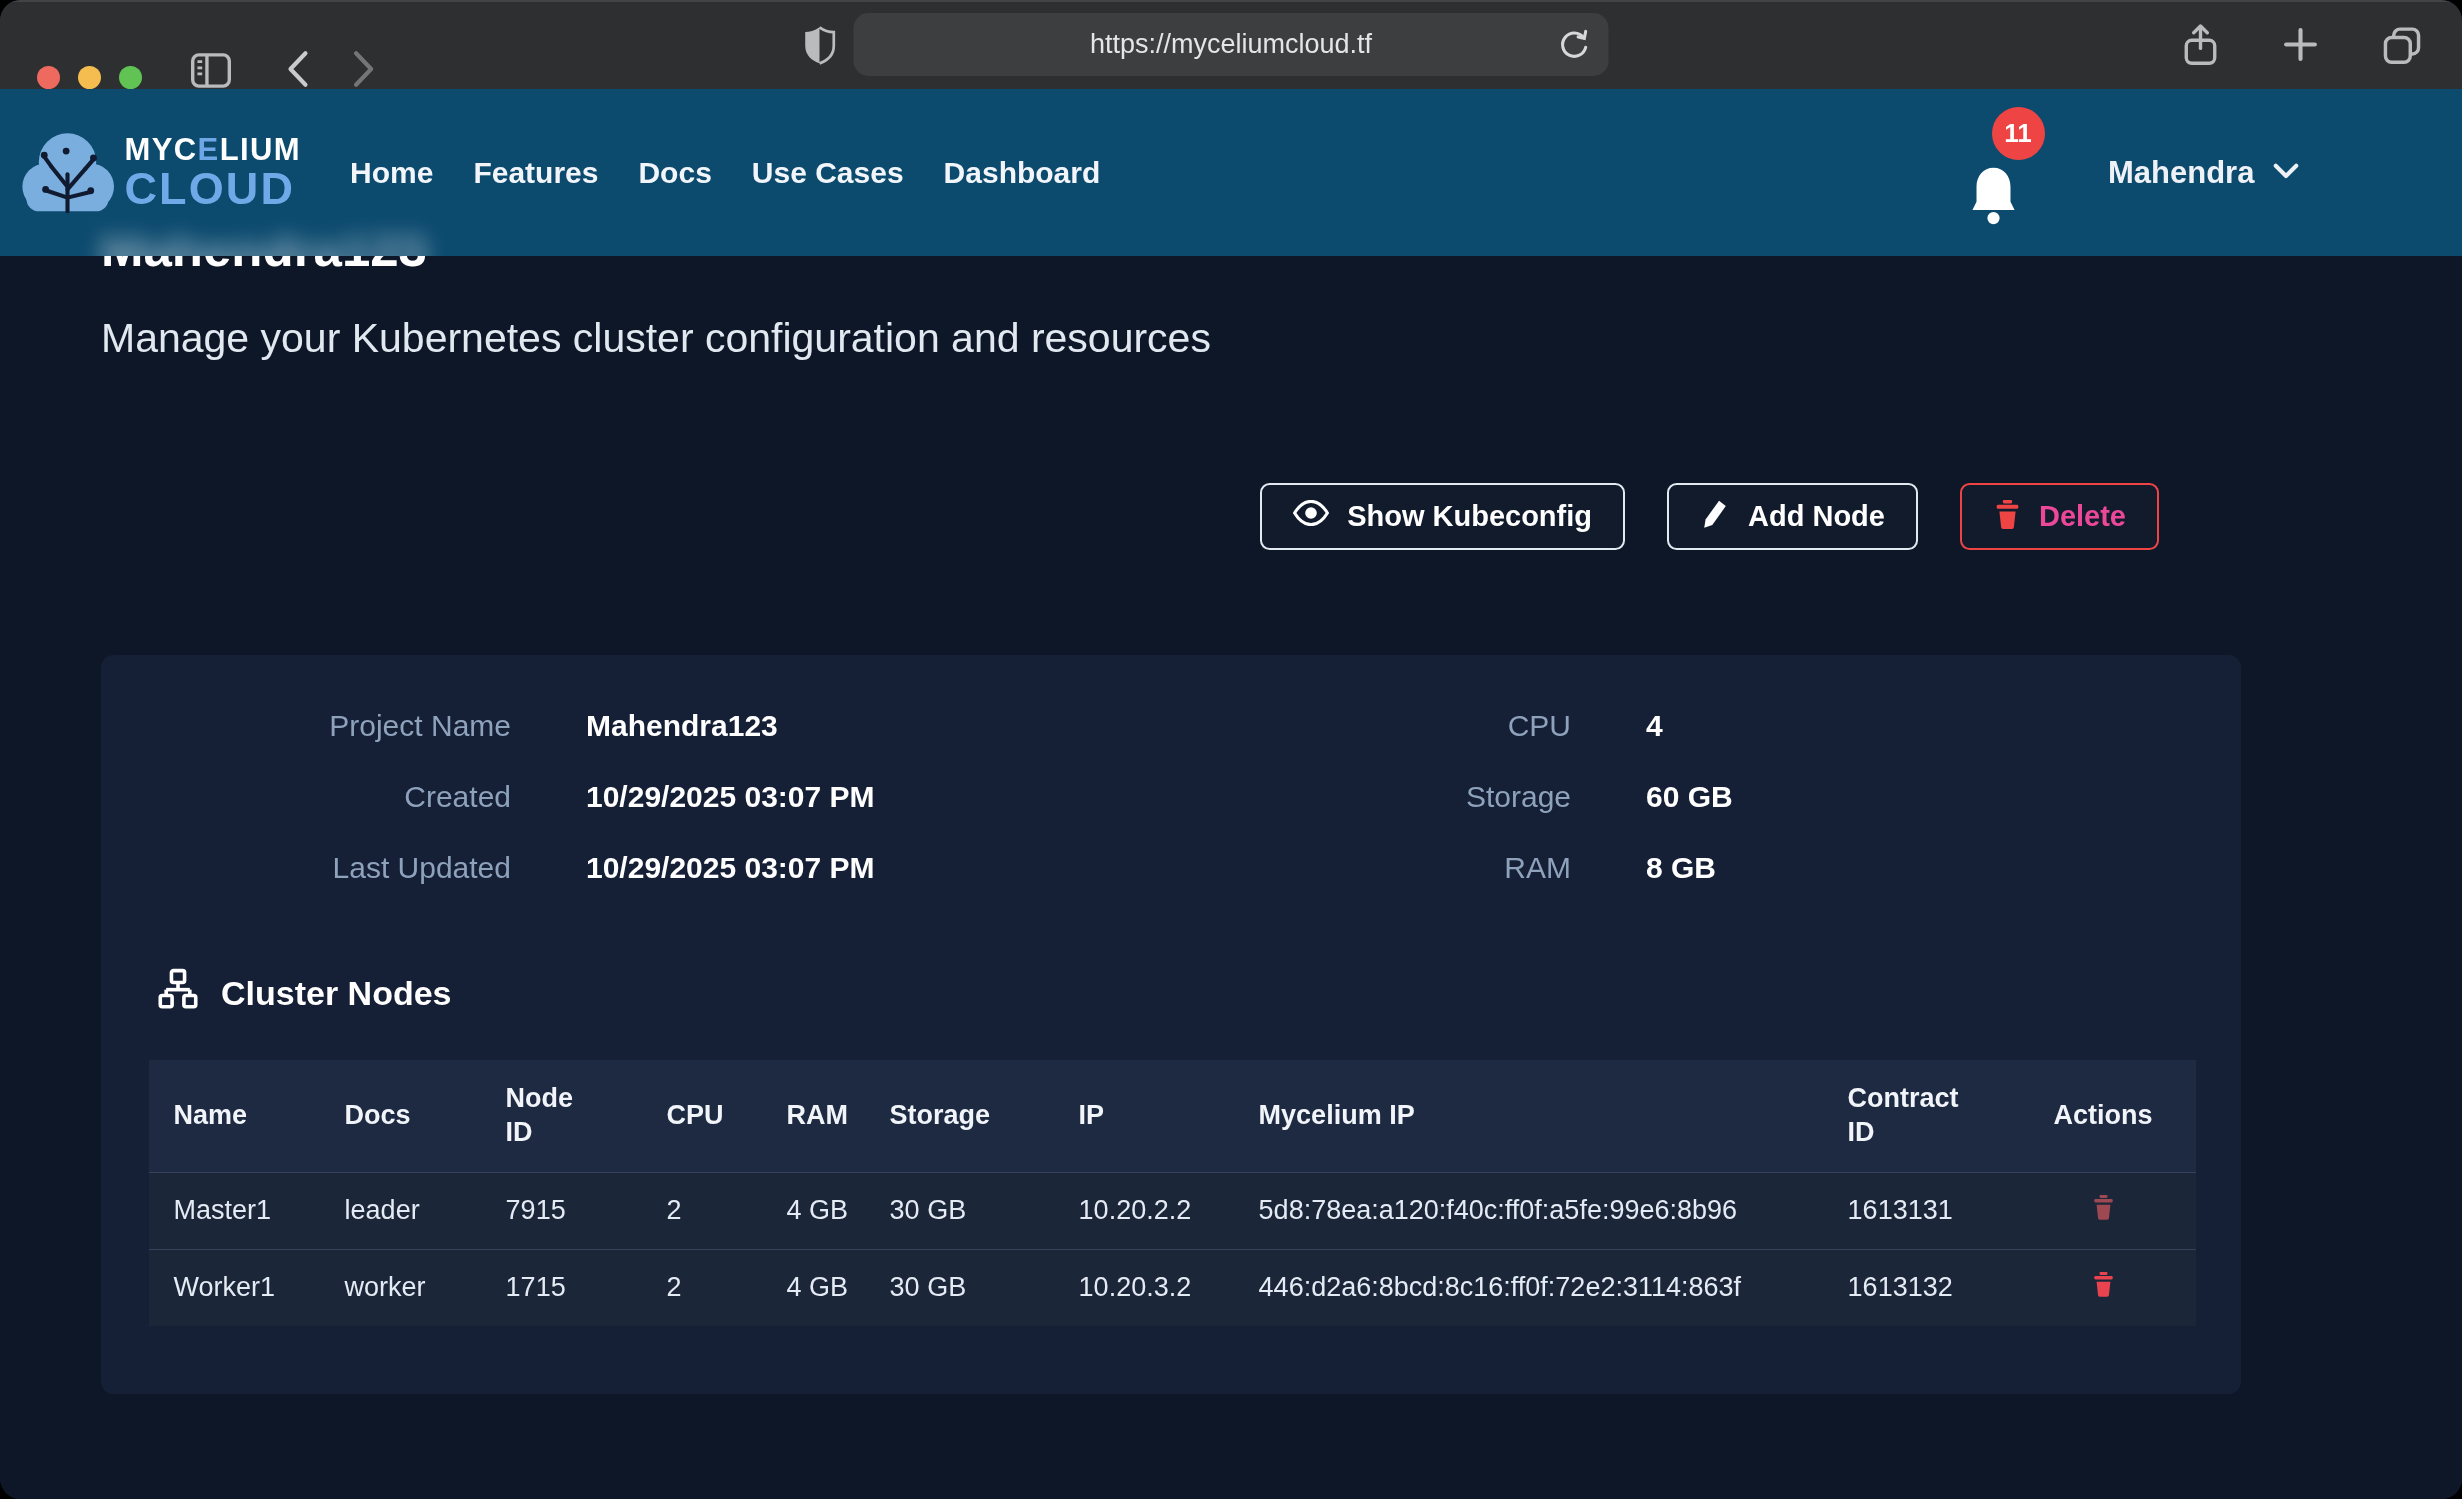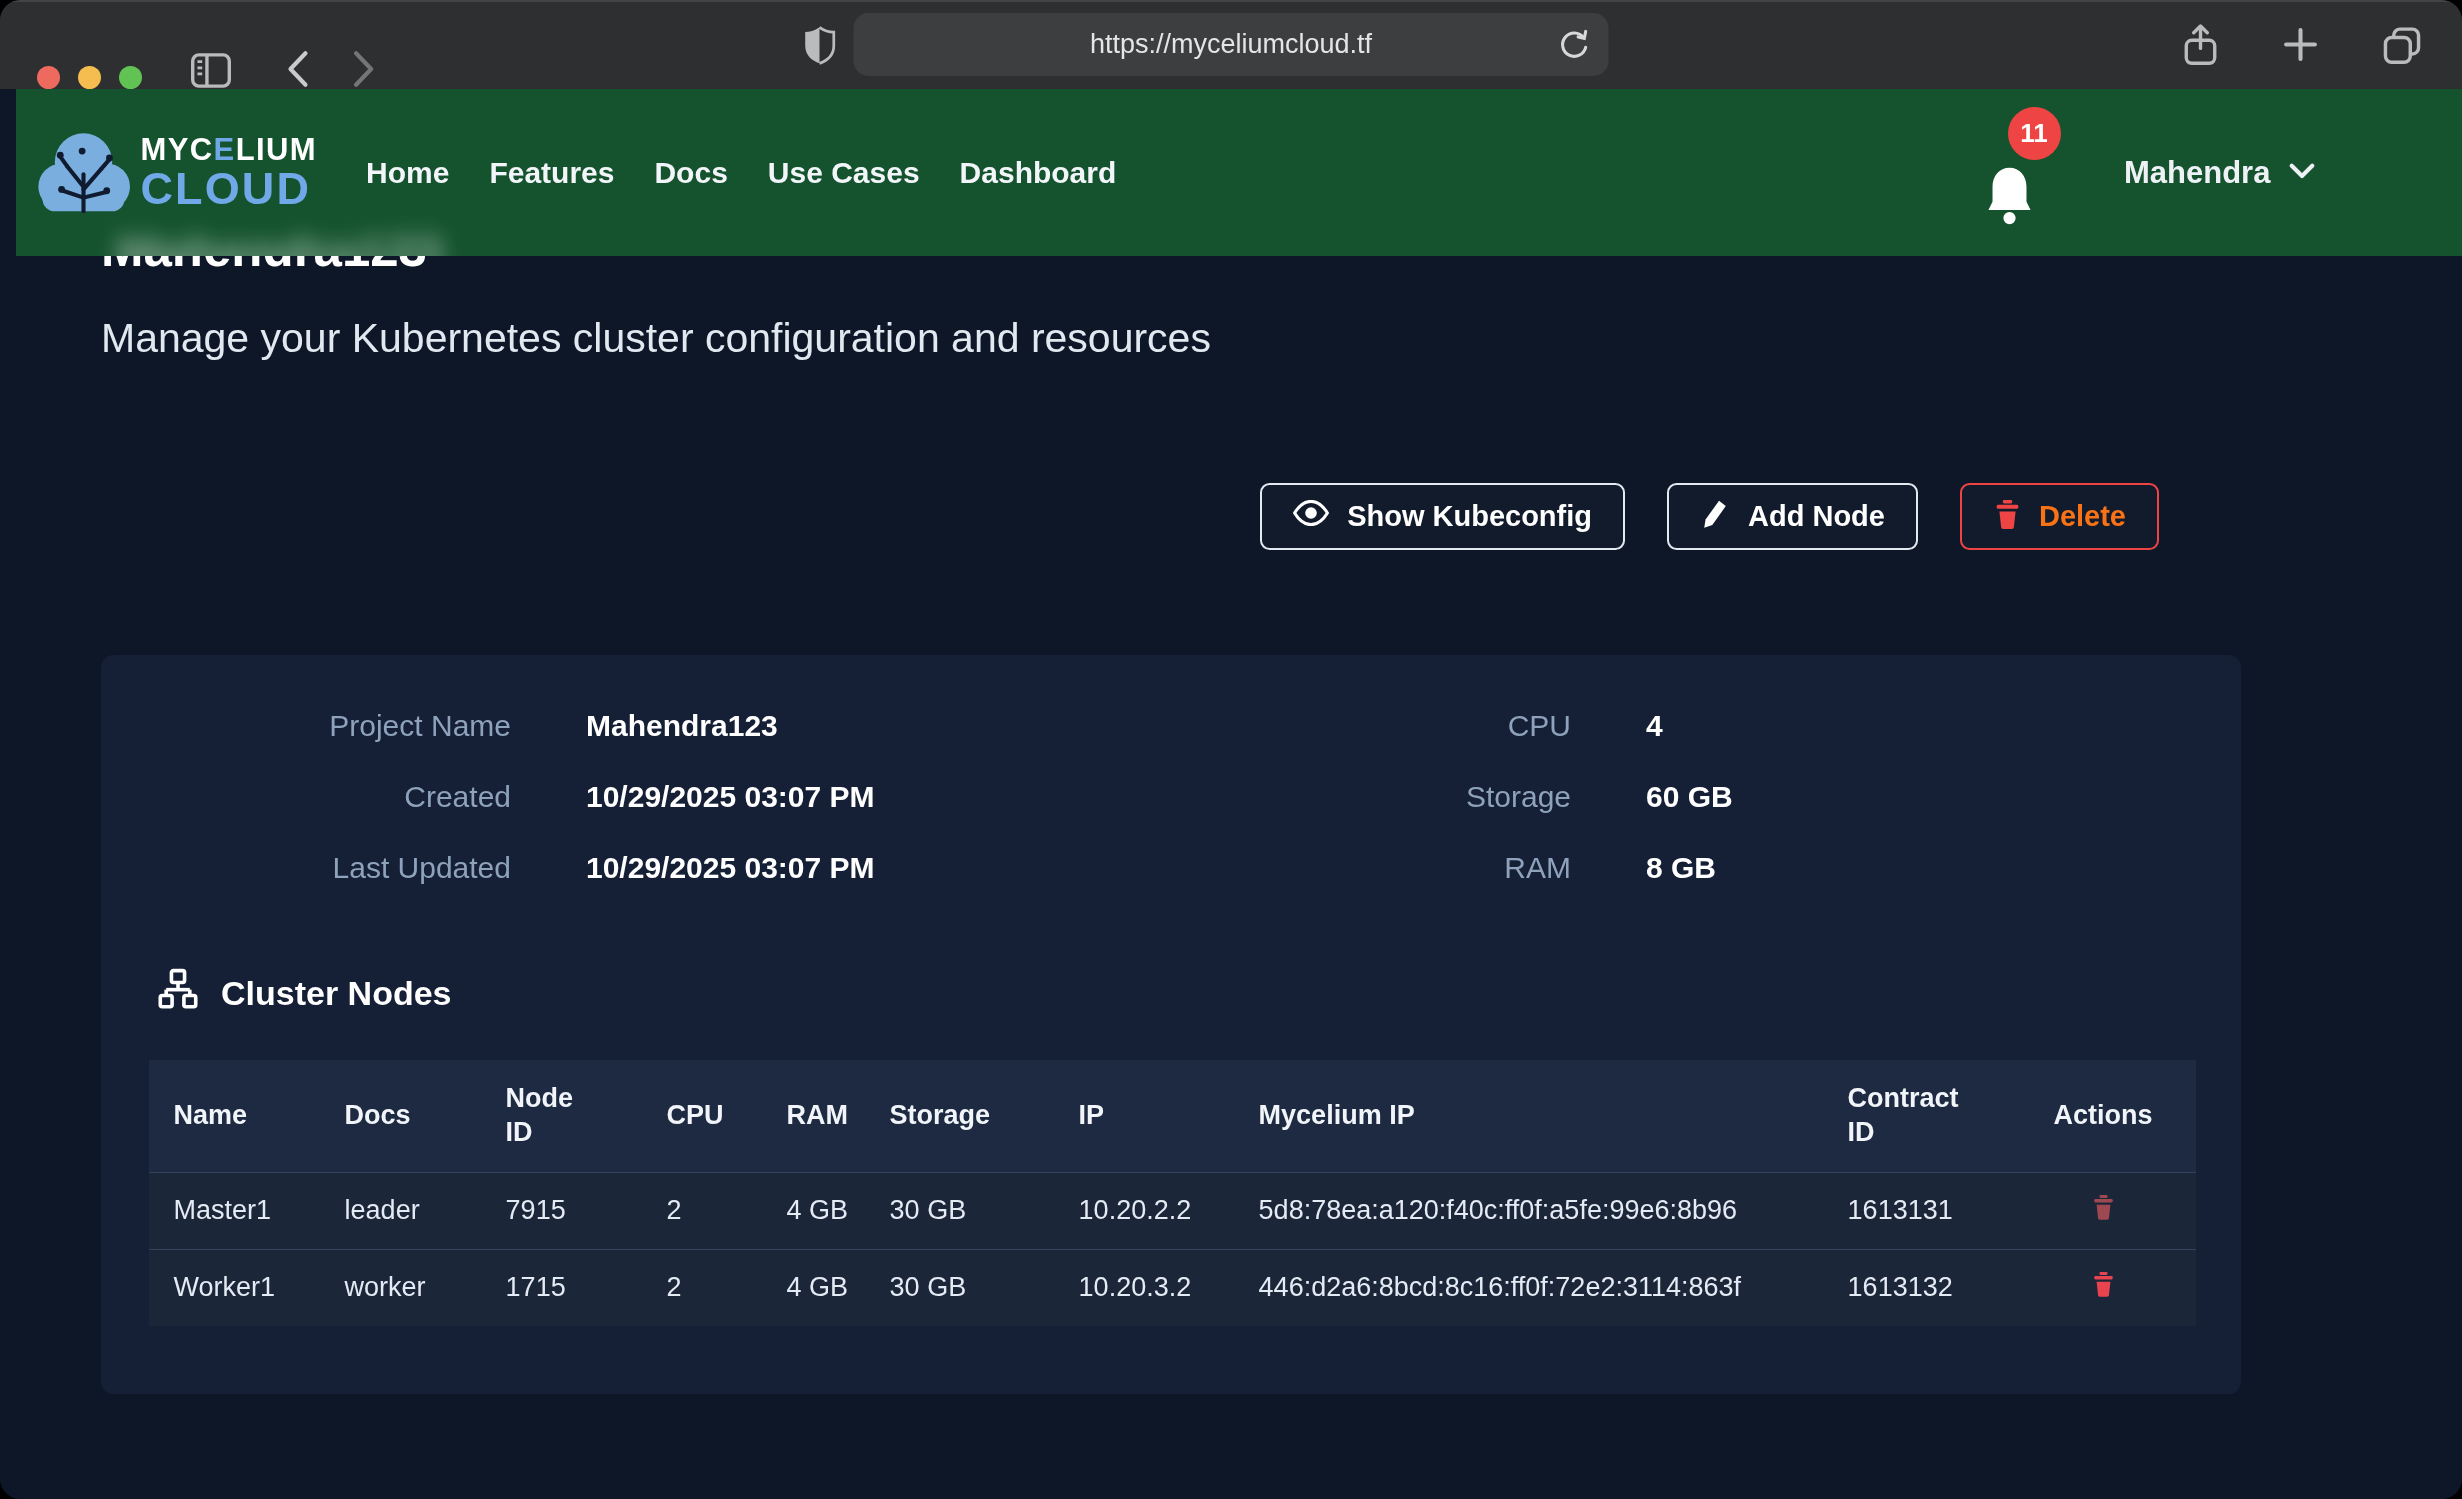--- a/index.html
+++ b/index.html
@@ -31,21 +31,21 @@
     display:flex; align-items:center; justify-content:center;
     color:#e3e5e7; font-size:27px;
   }
   .ic-shield { position:absolute; left:-51px; top:12.3px; }
   .ic-reload { position:absolute; right:18px; top:15px; }
   .chrome-right { position:absolute; right:40px; top:0; height:89px; display:flex; align-items:center; gap:63px; }
 
   
   .navbar {
     position:absolute; top:89px; left:0; right:0; height:167px;
-    background:#14532d; z-index:20; overflow:hidden;margin-left:16px;
+    background:#0c4a6e; z-index:20; overflow:hidden;
   }
   .nav-inner { display:flex; align-items:center; height:100%; }
   .logo { margin-left:20.5px; width:93px; height:104px; flex:0 0 auto; }
   .brand { margin-left:11px; line-height:1; }
   .brand-top { font-size:31px; font-weight:bold; color:#fff; letter-spacing:1.4px; }
   .brand-top .e-blue { color:#6fa7e6; }
   .brand-bottom { font-size:45px; font-weight:bold; color:#71a9e8; letter-spacing:2.1px; margin-top:1.4px; }
   .navlinks { display:flex; gap:40px; margin-left:49px; }
   .navlink { color:#f2f5f9; font-size:30px; font-weight:bold; cursor:pointer; }
   .title-smear {
@@ -67,21 +67,21 @@
   .page-title { position:absolute; left:101px; top:134px; font-size:51px; font-weight:bold; color:#fff; line-height:1; }
   .page-sub { position:absolute; left:101px; top:226px; font-size:41px; color:#e2e8f0; }
 
   .btnrow { position:absolute; top:394px; right:303px; display:flex; gap:42px; }
   .btn {
     height:67px; padding:0 31px; border-radius:9.6px; border:2.1px solid #e3e9f0;
     background:rgba(255,255,255,0.02); color:#fff; font-size:29px; font-weight:bold;
     display:flex; align-items:center; gap:18px; cursor:pointer;
     font-family:"Liberation Sans", sans-serif;
   }
-  .btn.danger { border-color:#ef4444; color:#f97316;padding-left:32px; }
+  .btn.danger { border-color:#ef4444; color:#ec4899;padding-left:32px; }
 
   .card {
     position:absolute; left:101px; right:221px; top:566px; height:739px;
     background:#151f35; border-radius:12.3px;
   }
   .info-col { position:absolute; top:49px; }
   .info-left { left:89px; }
   .info-right { left:1216px; }
   .info-row { display:flex; align-items:center; height:44px; margin-bottom:27px; }
   .info-label { color:#8ea2bc; font-size:30px; text-align:right; }

